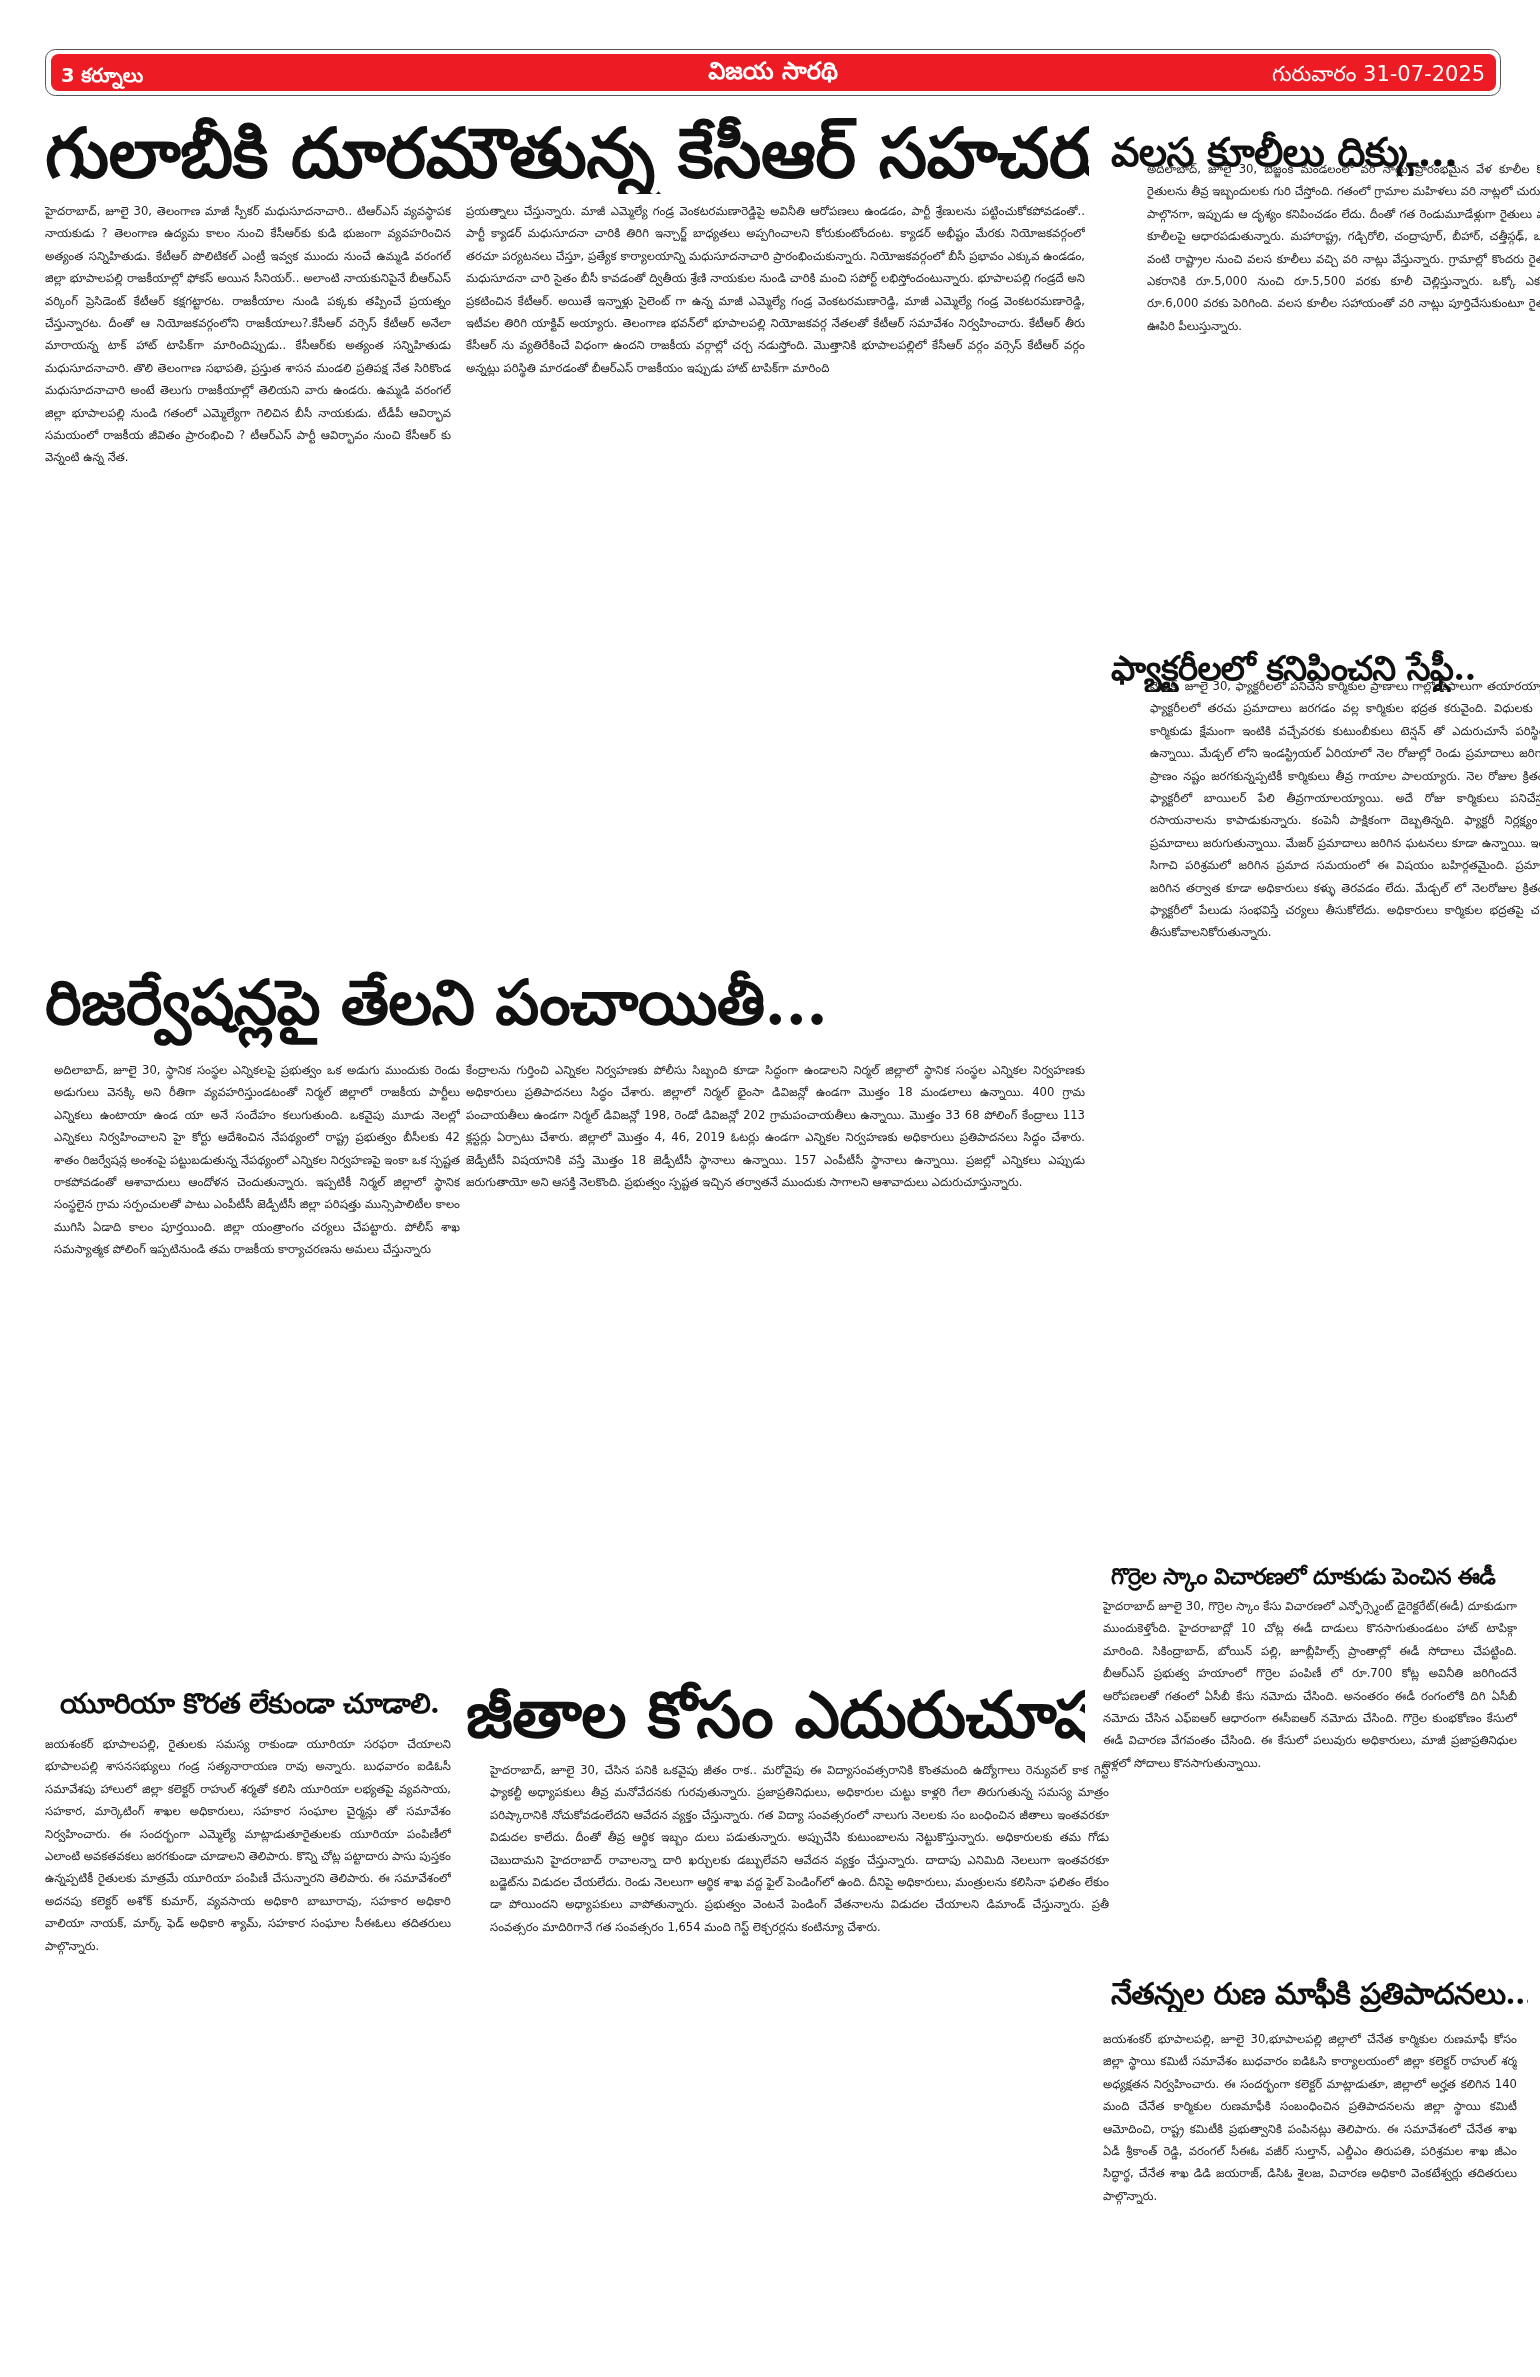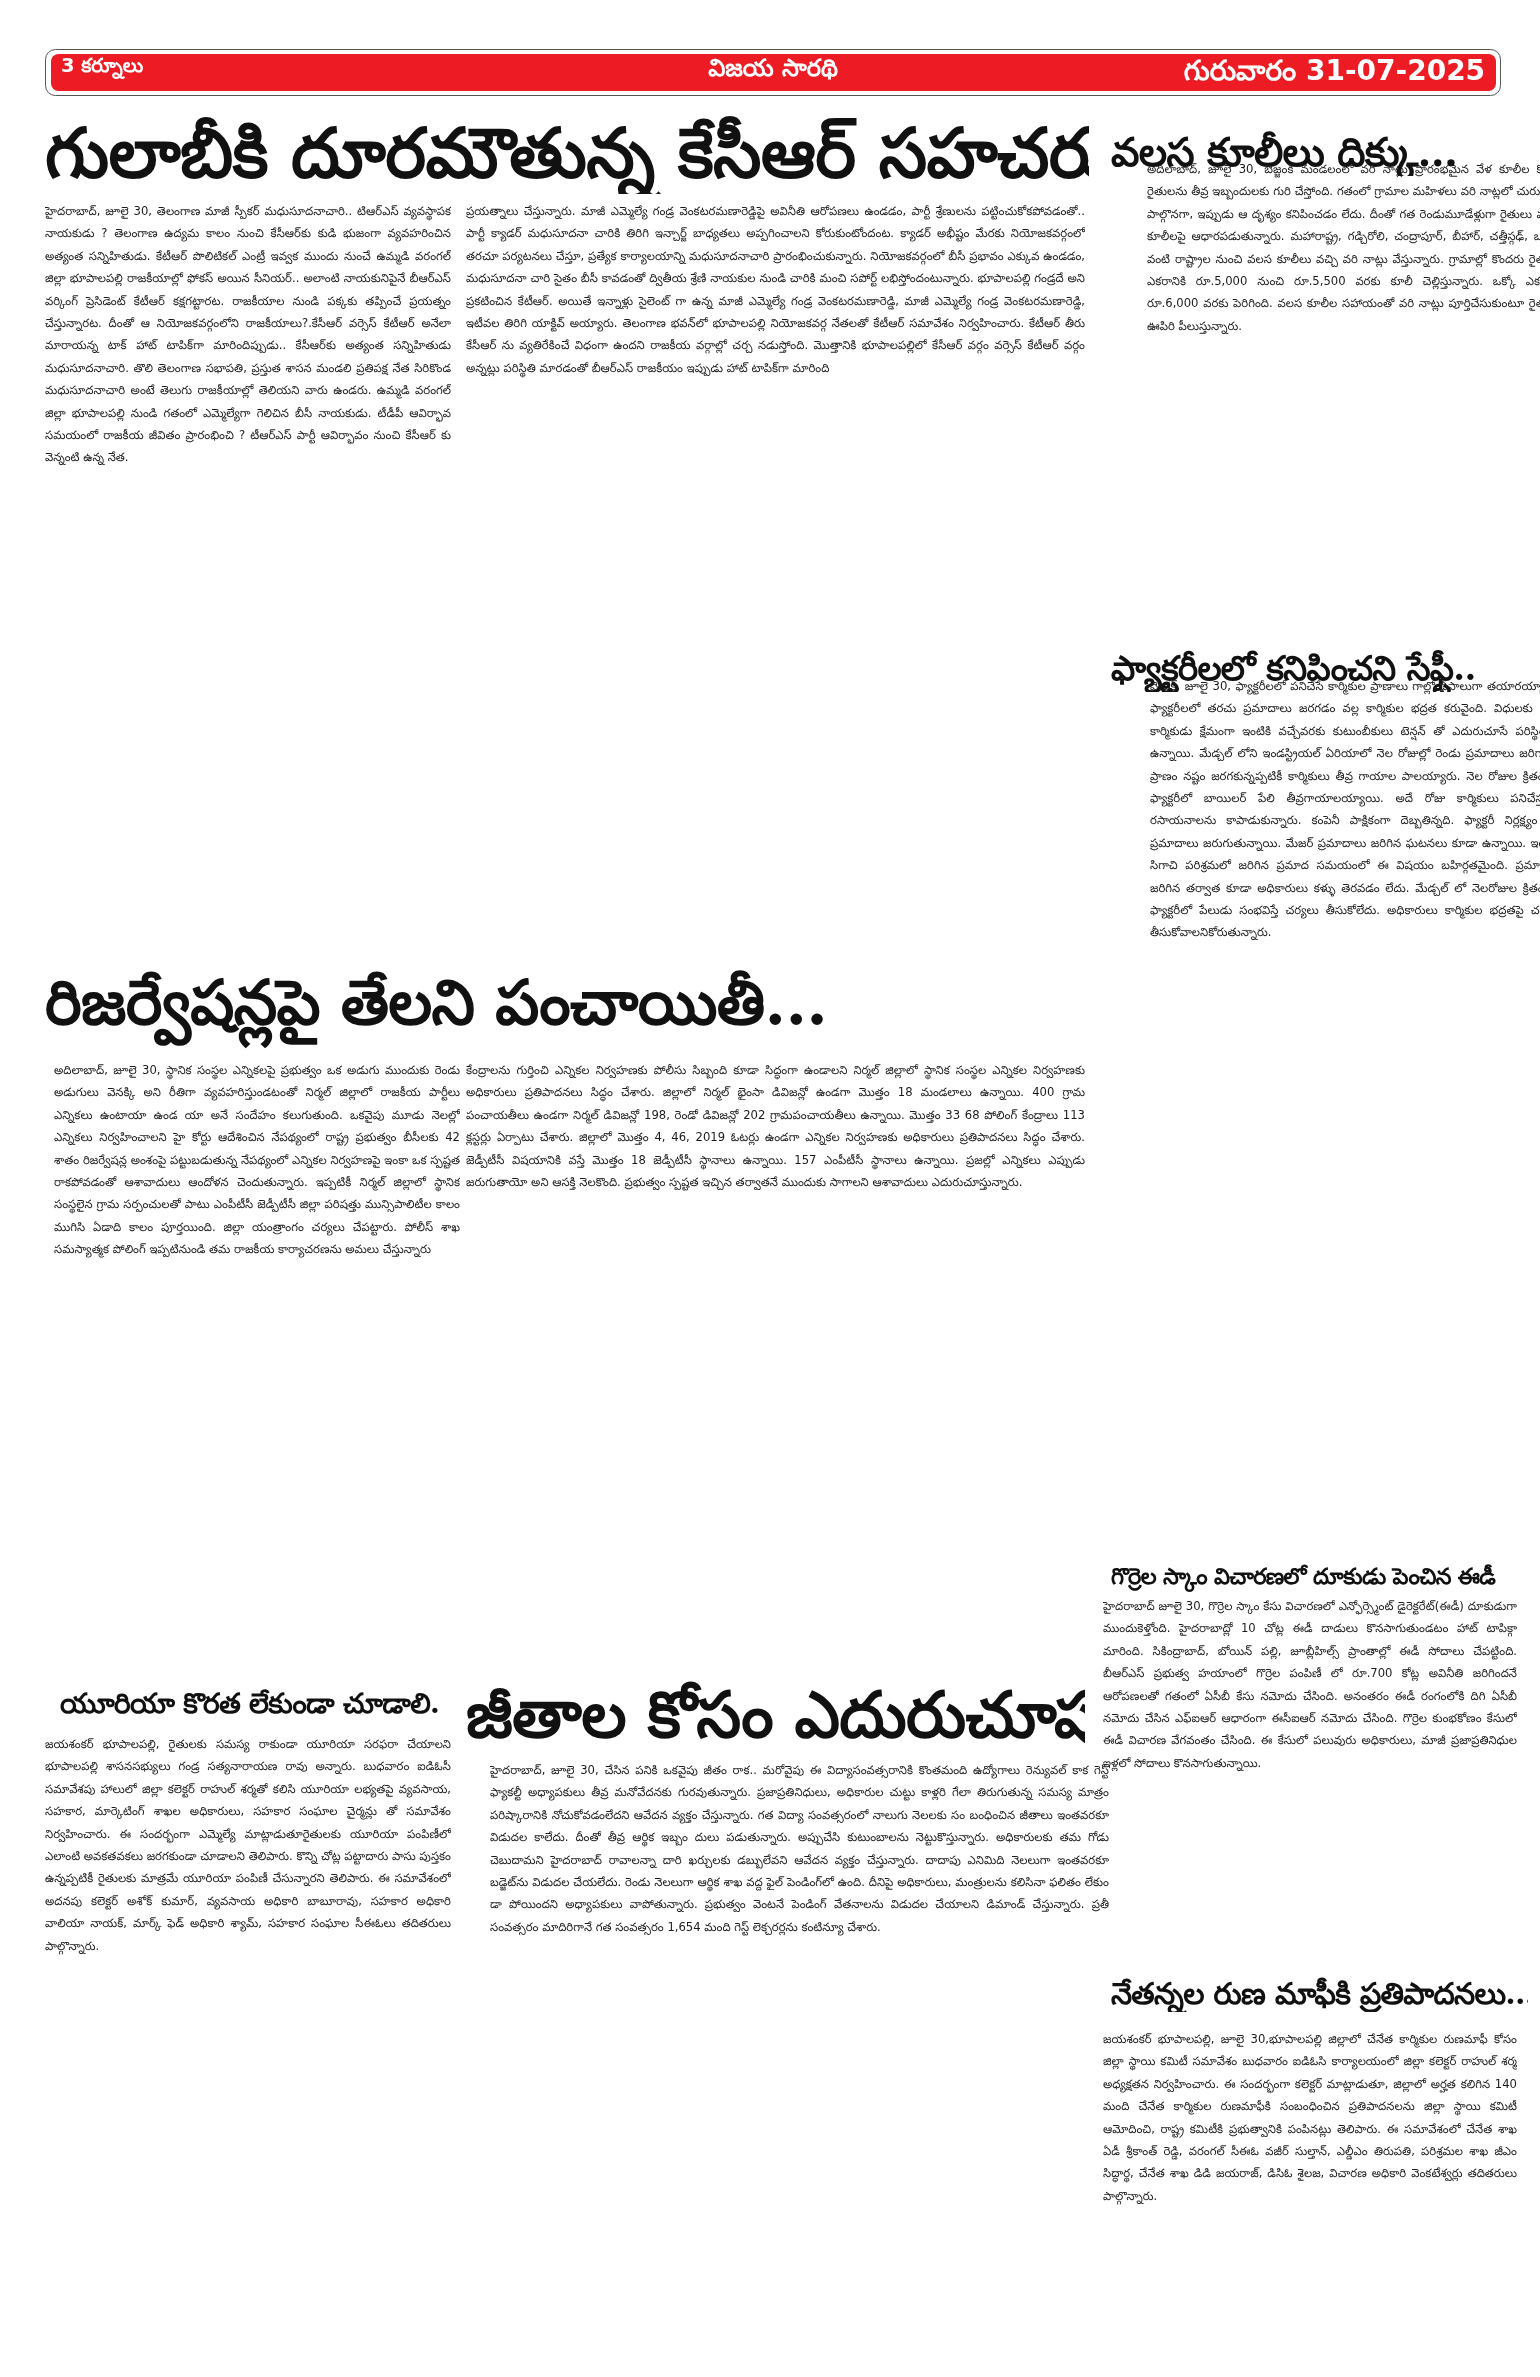--- a/index.html
+++ b/index.html
@@ -2,24 +2,24 @@
 <html style="font-size:12px"><head>
 <meta charset="utf-8">
 <style>
   html, body { margin: 0; padding: 0; background: #ffffff; }
   body { width: 1541px; height: 2377px; position: relative; overflow: hidden;
          font-family: "DejaVu Sans", sans-serif; color: #1a1a1a; }
   .masthead-wrap { position: absolute; left: 45px; top: 49px; width: 1454px; height: 45px;
                    border: 1.5px solid #555; border-radius: 10.4px; background: #fff; }
   .masthead { position: absolute; left: 4.5px; top: 3.7px; right: 4.5px; bottom: 3.7px;
               background: #ed1c24; border-radius: 7.5px; color: #fff;
-              display: flex; align-items: flex-start; justify-content: space-between; padding: 0 10.4px; }
+              display: flex; align-items: flex-end; justify-content: space-between; padding: 0 10.4px; }
   .mh-left { font-size: 19.4px; font-weight: bold; }
   .mh-center { font-size: 24px; font-weight: bold; position: absolute; left: 50%; transform: translateX(-50%); }
-  .mh-right { font-size: 28px; font-weight: bold; }
+  .mh-right { font-size: 21px; }
   .headline { position: absolute; font-family: "DejaVu Serif", serif; font-weight: bold; color: #111;
               white-space: nowrap; overflow: hidden; letter-spacing: -0.7px; }
   .h-main { left: 45px; top: 112px; width: 1044px; font-size: 69px; line-height: 82px; }
   .h-right { font-size: 40px; line-height: 48px; margin-top: 24px; }
   .h-sub { font-size: 28px; line-height: 36px; }
   .col { position: absolute; font-size: 11.6px; line-height: 22.4px; text-align: justify; overflow: hidden; }
   .col p { margin: 0 0 1.5px 0; text-indent: 0; }
 </style>
 </head>
 <body>

